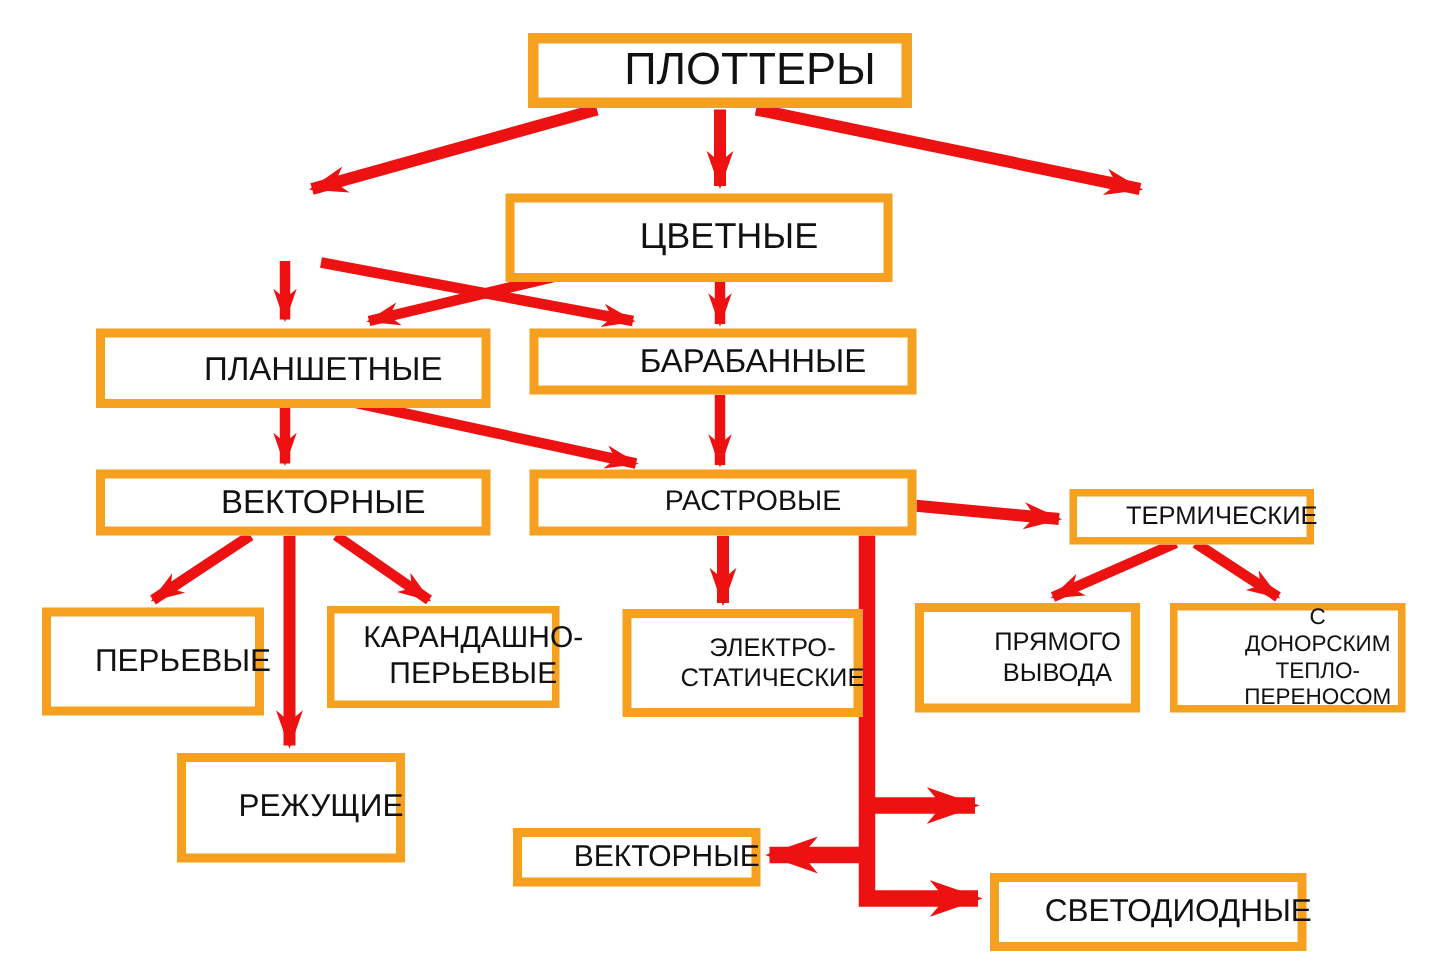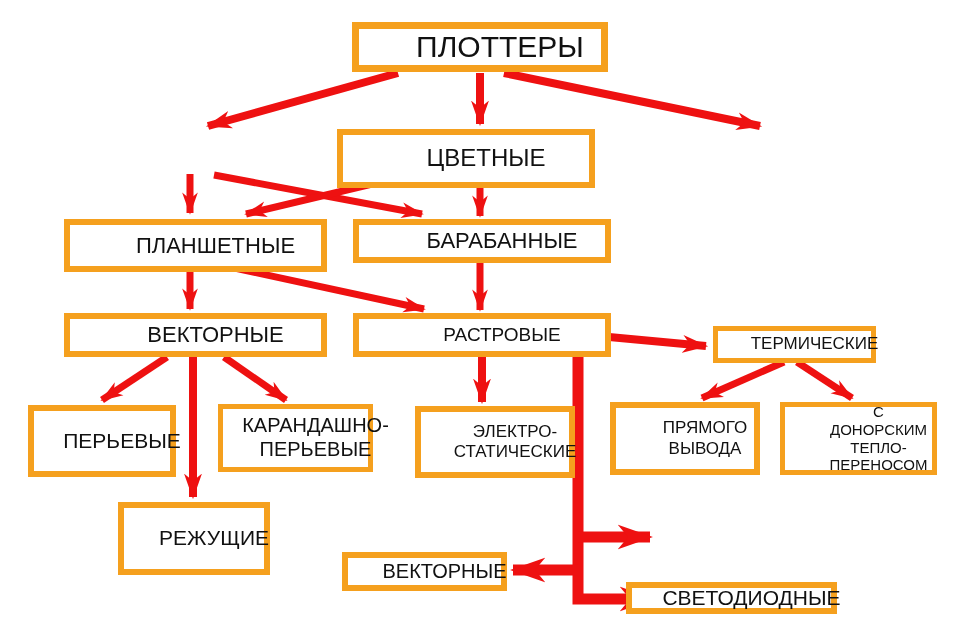--- a/index.html
+++ b/index.html
@@ -93,15 +93,15 @@
 
   <div class="node" style="left:118px;top:502px;width:152px;height:73px;font-size:21px">РЕЖУЩИЕ</div>
 
   <div class="node" style="left:780px;top:402px;width:157px;height:73px;font-size:15px;border-width:5px">С ДОНОРСКИМ
 ТЕПЛО-
 ПЕРЕНОСОМ</div>
 
   <div class="node" style="left:342px;top:552px;width:165px;height:39px;font-size:20px">ВЕКТОРНЫЕ</div>
 
 
-  <div class="node" style="left:626px;top:582px;width:211px;height:32px;font-size:21px">СВЕТОДИОДНЫЕ</div>
+  <div class="node" style="left:660px;top:582px;width:211px;height:52px;font-size:21px">СВЕТОДИОДНЫЕ</div>
 
 </div>
 
 </body></html>

